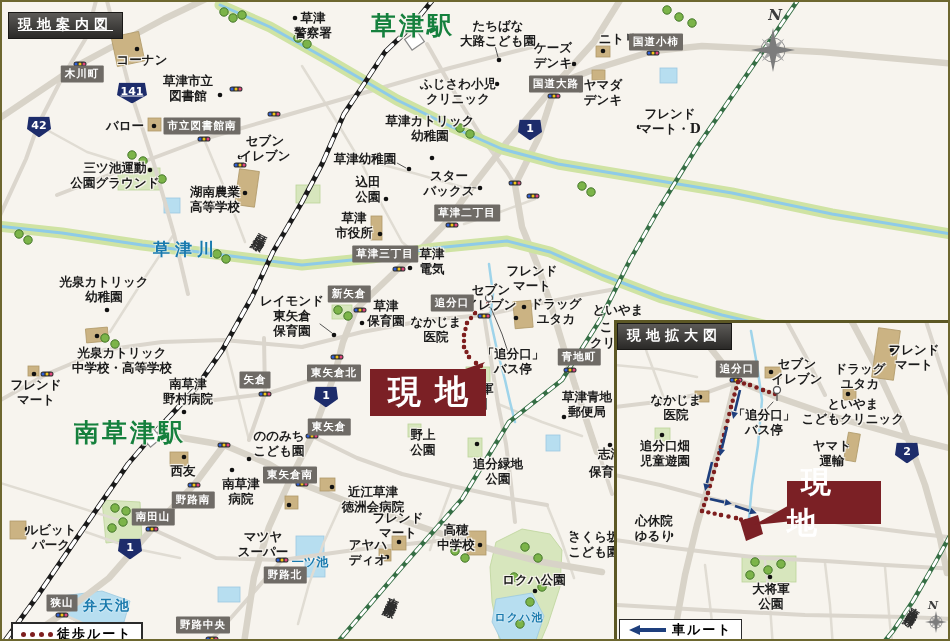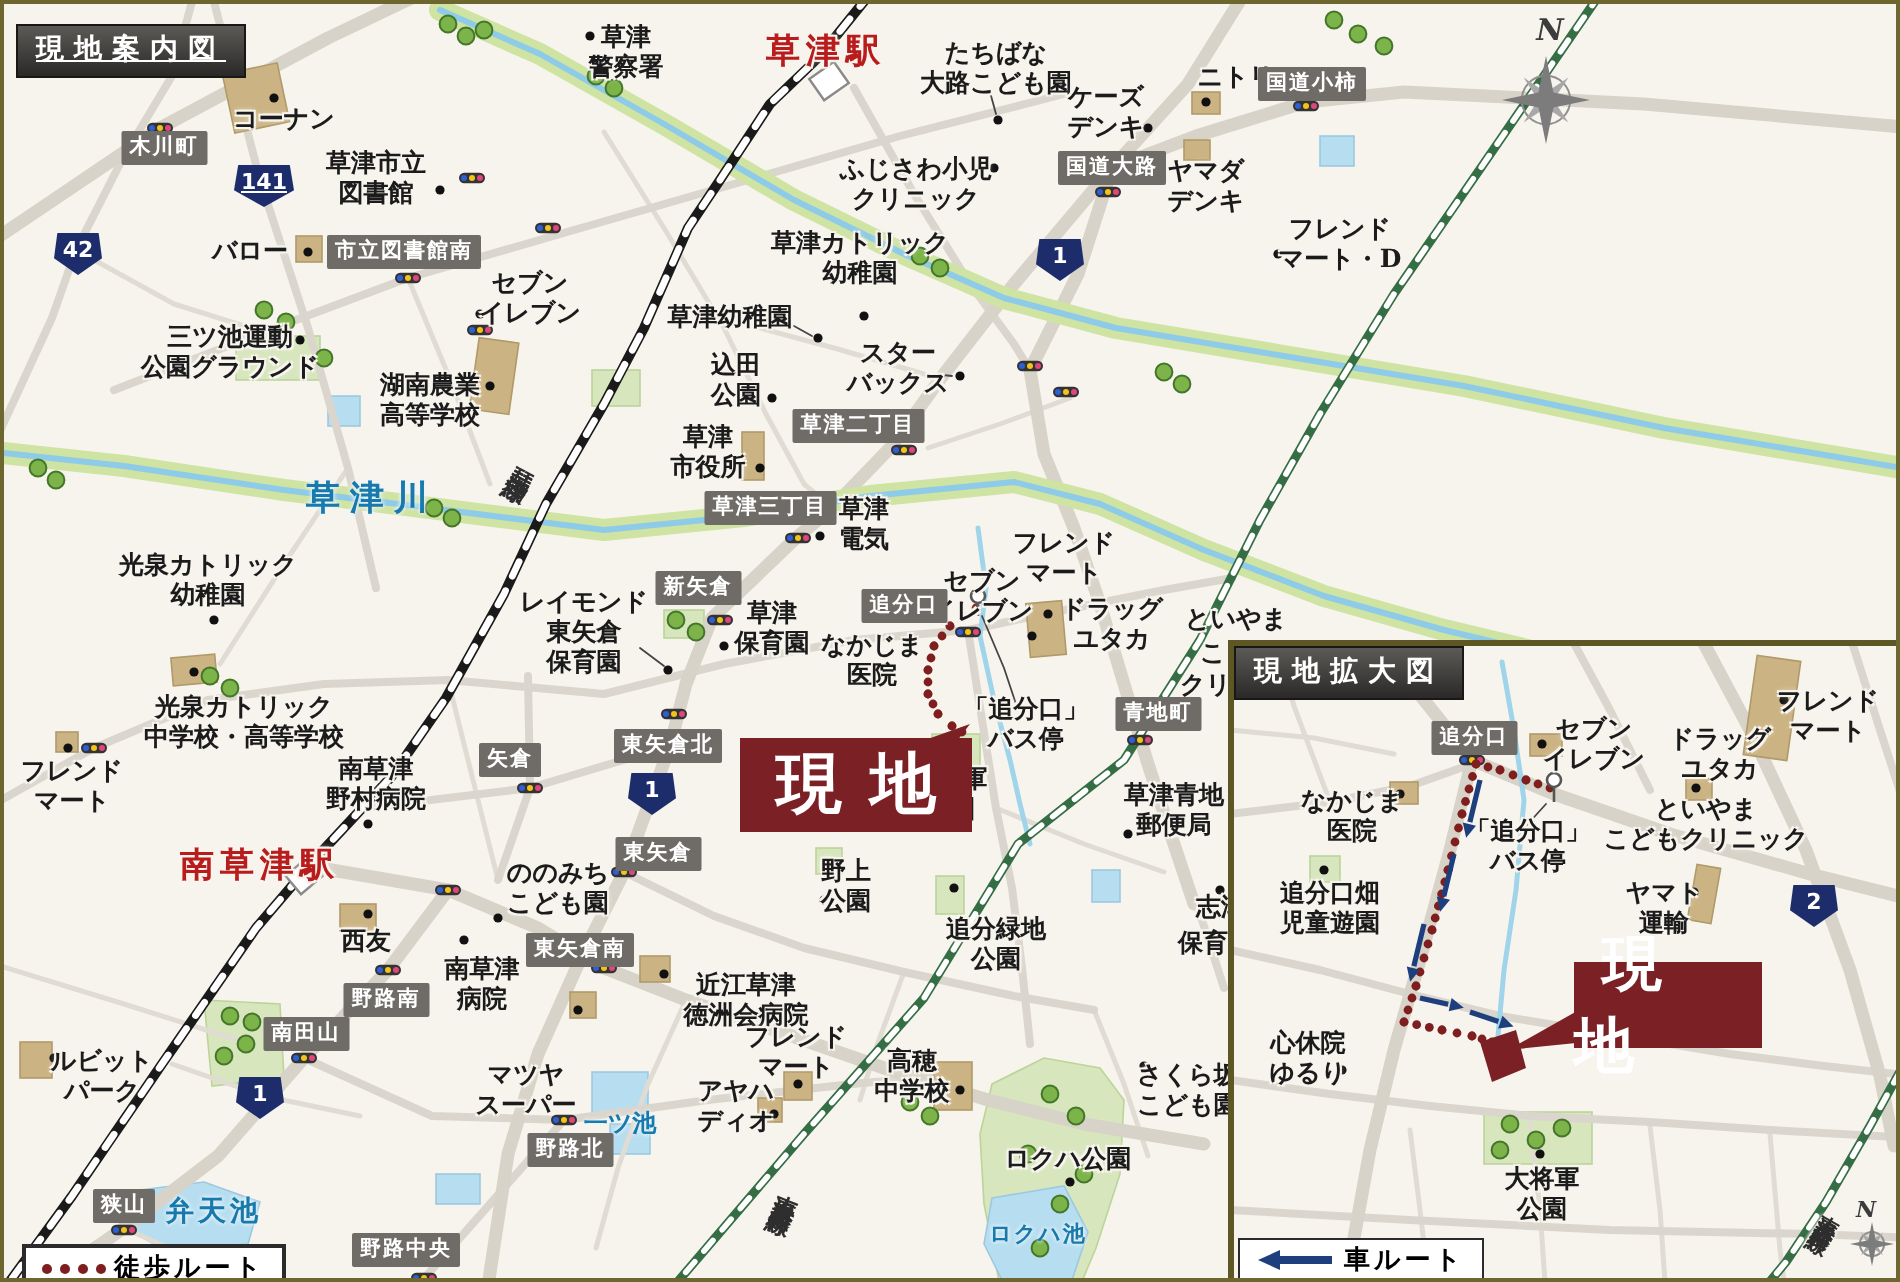--- a/index.html
+++ b/index.html
@@ -10,21 +10,21 @@
   }
   svg{position:absolute;left:0;top:0;}
   .lbl{
     position:absolute;font-weight:bold;font-size:12.5px;color:#1b1b1b;
     text-align:center;line-height:1.18;white-space:nowrap;z-index:20;
     transform:translate(-50%,-50%);
     text-shadow:-1px -1px 0 #f7f4ee,1px -1px 0 #f7f4ee,-1px 1px 0 #f7f4ee,1px 1px 0 #f7f4ee,0 0 3px #f7f4ee;
   }
   .lbl.left{transform:translate(0,-50%);text-align:left;}
   .line{display:block;}
-  .station{font-size:17px;letter-spacing:3px;color:#b91c1c;z-index:22;}
+  .station{font-size:25px;letter-spacing:3px;color:#15803d;z-index:22;}
   .ibox{
     position:absolute;transform:translate(-50%,-50%);background:#6f6b66;color:#fff;
     font-weight:bold;font-size:10.5px;letter-spacing:1px;padding:1px 4px 2px;
     white-space:nowrap;z-index:23;border-radius:1px;
   }
   .shield{
     position:absolute;transform:translate(-50%,-50%);background:#1d2c6b;color:#fff;
     font-family:"DejaVu Sans","Liberation Sans",sans-serif;font-weight:bold;font-size:11px;
     display:flex;align-items:flex-start;justify-content:center;z-index:23;
     clip-path:polygon(50% 100%,0% 60%,7% 0%,93% 0%,100% 60%);
@@ -596,21 +596,21 @@
       </div>
       <div class="lbl" style="left: 532px; top: 578px;">
         <span class="line">ロクハ公園</span>
       </div>
       <div class="lbl station" style="left: 411px; top: 24px;">草津駅</div>
       <div class="lbl station" style="left: 128px; top: 431px;">南草津駅</div>
       <div class="ibox" style="left: 80px; top: 72px;">木川町</div>
       <div class="ibox" style="left: 200px; top: 124px;">市立図書館南</div>
       <div class="ibox" style="left: 554px; top: 82px;">国道大路</div>
       <div class="ibox" style="left: 654px; top: 40px;">国道小柿</div>
-      <div class="ibox" style="left: 427px; top: 211px;">草津二丁目</div>
+      <div class="ibox" style="left: 465px; top: 211px;">草津二丁目</div>
       <div class="ibox" style="left: 383px; top: 252px;">草津三丁目</div>
       <div class="ibox" style="left: 347px; top: 292px;">新矢倉</div>
       <div class="ibox" style="left: 450px; top: 301px;">追分口</div>
       <div class="ibox" style="left: 577px; top: 355px;">青地町</div>
       <div class="ibox" style="left: 332px; top: 371px;">東矢倉北</div>
       <div class="ibox" style="left: 327px; top: 425px;">東矢倉</div>
       <div class="ibox" style="left: 253px; top: 378px;">矢倉</div>
       <div class="ibox" style="left: 288px; top: 473px;">東矢倉南</div>
       <div class="ibox" style="left: 191px; top: 498px;">野路南</div>
       <div class="ibox" style="left: 151px; top: 515px;">南田山</div>

